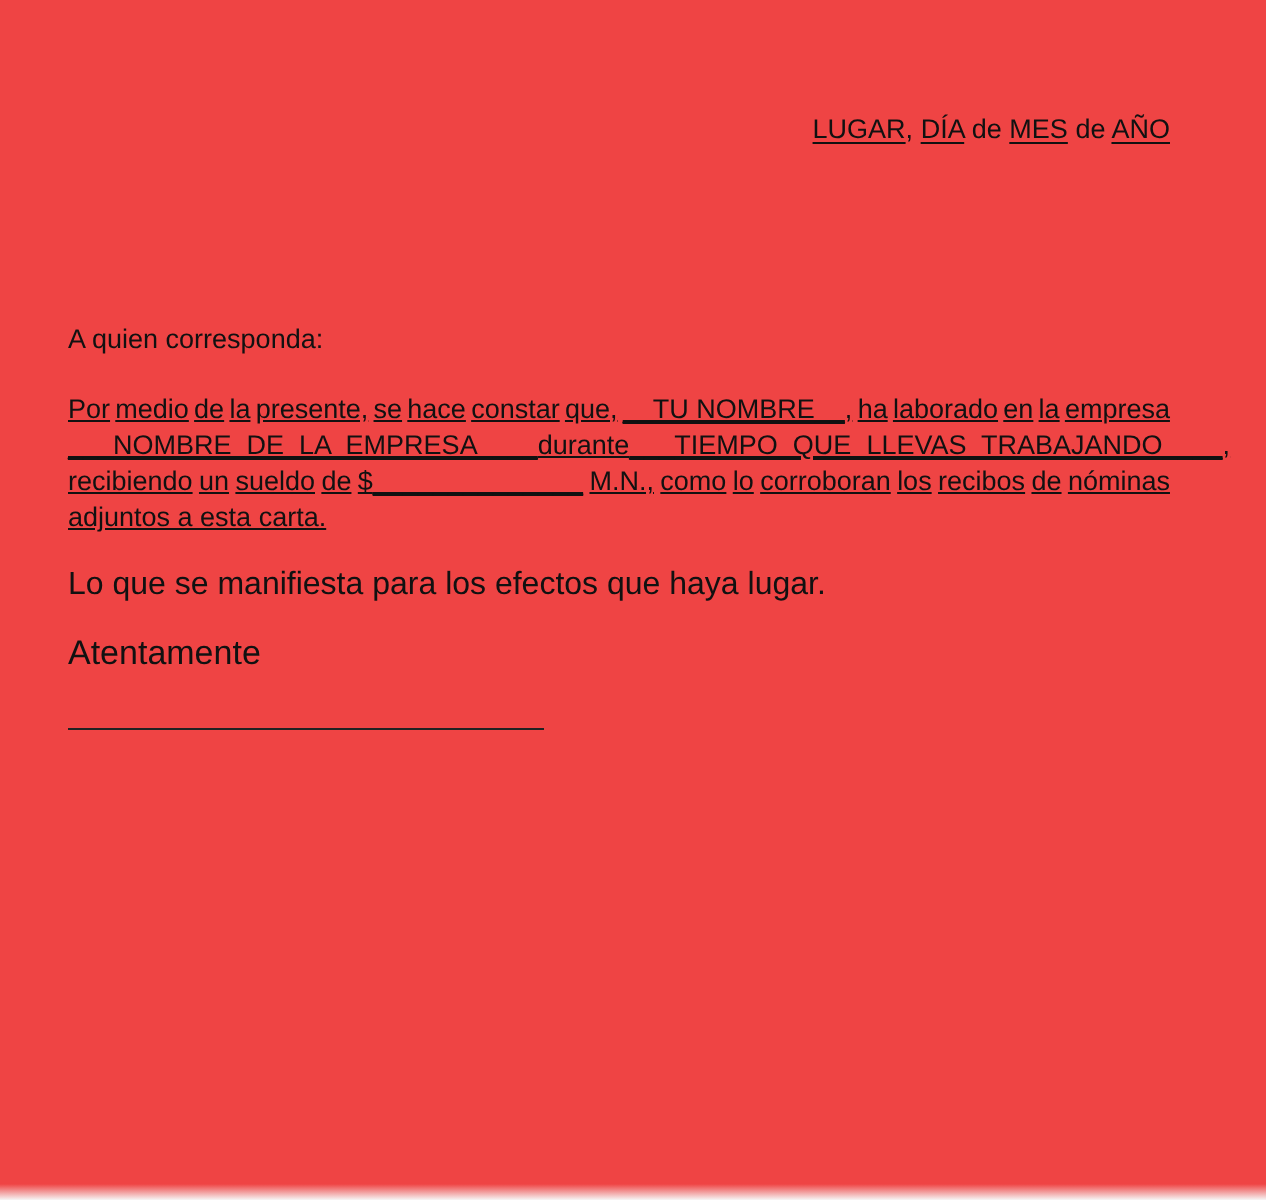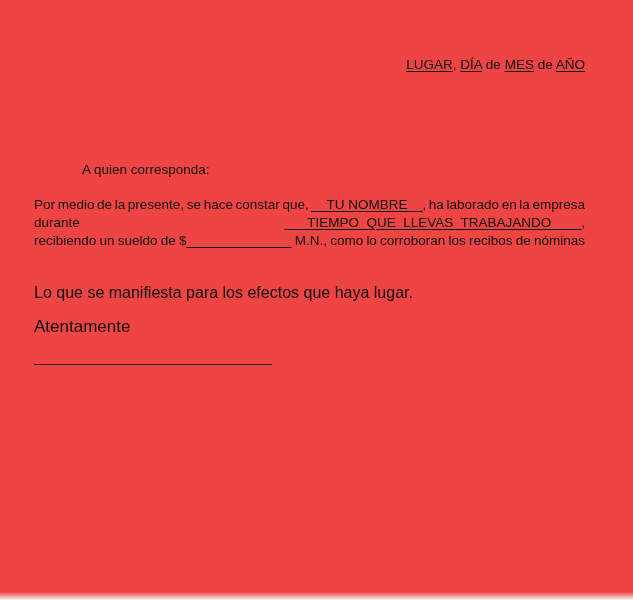--- a/index.html
+++ b/index.html
@@ -37,34 +37,34 @@
     }
     .date-line .u {
       text-decoration: underline;
       text-underline-offset: 2px;
     }
     .greeting {
       position: absolute;
       left: 34px;
       top: 162px;
       font-size: 13.5px;
-      margin-left: 48px;
     }
     .body-para {
       position: absolute;
       left: 34px;
       top: 196px;
       width: 551px;
       font-size: 13.5px;
       line-height: 18px;
     }
     .line {
       display: flex;
       justify-content: space-between;
       white-space: nowrap;
+      text-decoration: underline;
     }
     .line.last {
       justify-content: flex-start;
     }
     .blank {
       text-decoration: underline;
       text-underline-offset: 2px;
       white-space: pre;
     }
     .closing {
@@ -116,38 +116,40 @@
       <span>constar</span>
       <span>que,</span>
       <span><span class="blank">__TU NOMBRE__</span><span>,</span></span>
       <span>ha</span>
       <span>laborado</span>
       <span>en</span>
       <span>la</span>
       <span>empresa</span>
     </div>
     <div class="line">
+      <span class="blank">___NOMBRE  DE  LA  EMPRESA____</span>
       <span>durante</span>
       <span><span class="blank">___TIEMPO  QUE  LLEVAS  TRABAJANDO____</span><span>,</span></span>
     </div>
     <div class="line">
       <span>recibiendo</span>
       <span>un</span>
       <span>sueldo</span>
       <span>de</span>
       <span><span>$</span><span class="blank">______________</span></span>
       <span>M.N.,</span>
       <span>como</span>
       <span>lo</span>
       <span>corroboran</span>
       <span>los</span>
       <span>recibos</span>
       <span>de</span>
       <span>nóminas</span>
     </div>
+    <div class="line last">adjuntos a esta carta.</div>
   </div>
 
   <div class="closing">Lo que se manifiesta para los efectos que haya lugar.</div>
 
   <div class="sign-off">Atentamente</div>
 
   <div class="signature-line"></div>
 
   <div class="bottom-shade"></div>
 </div>

